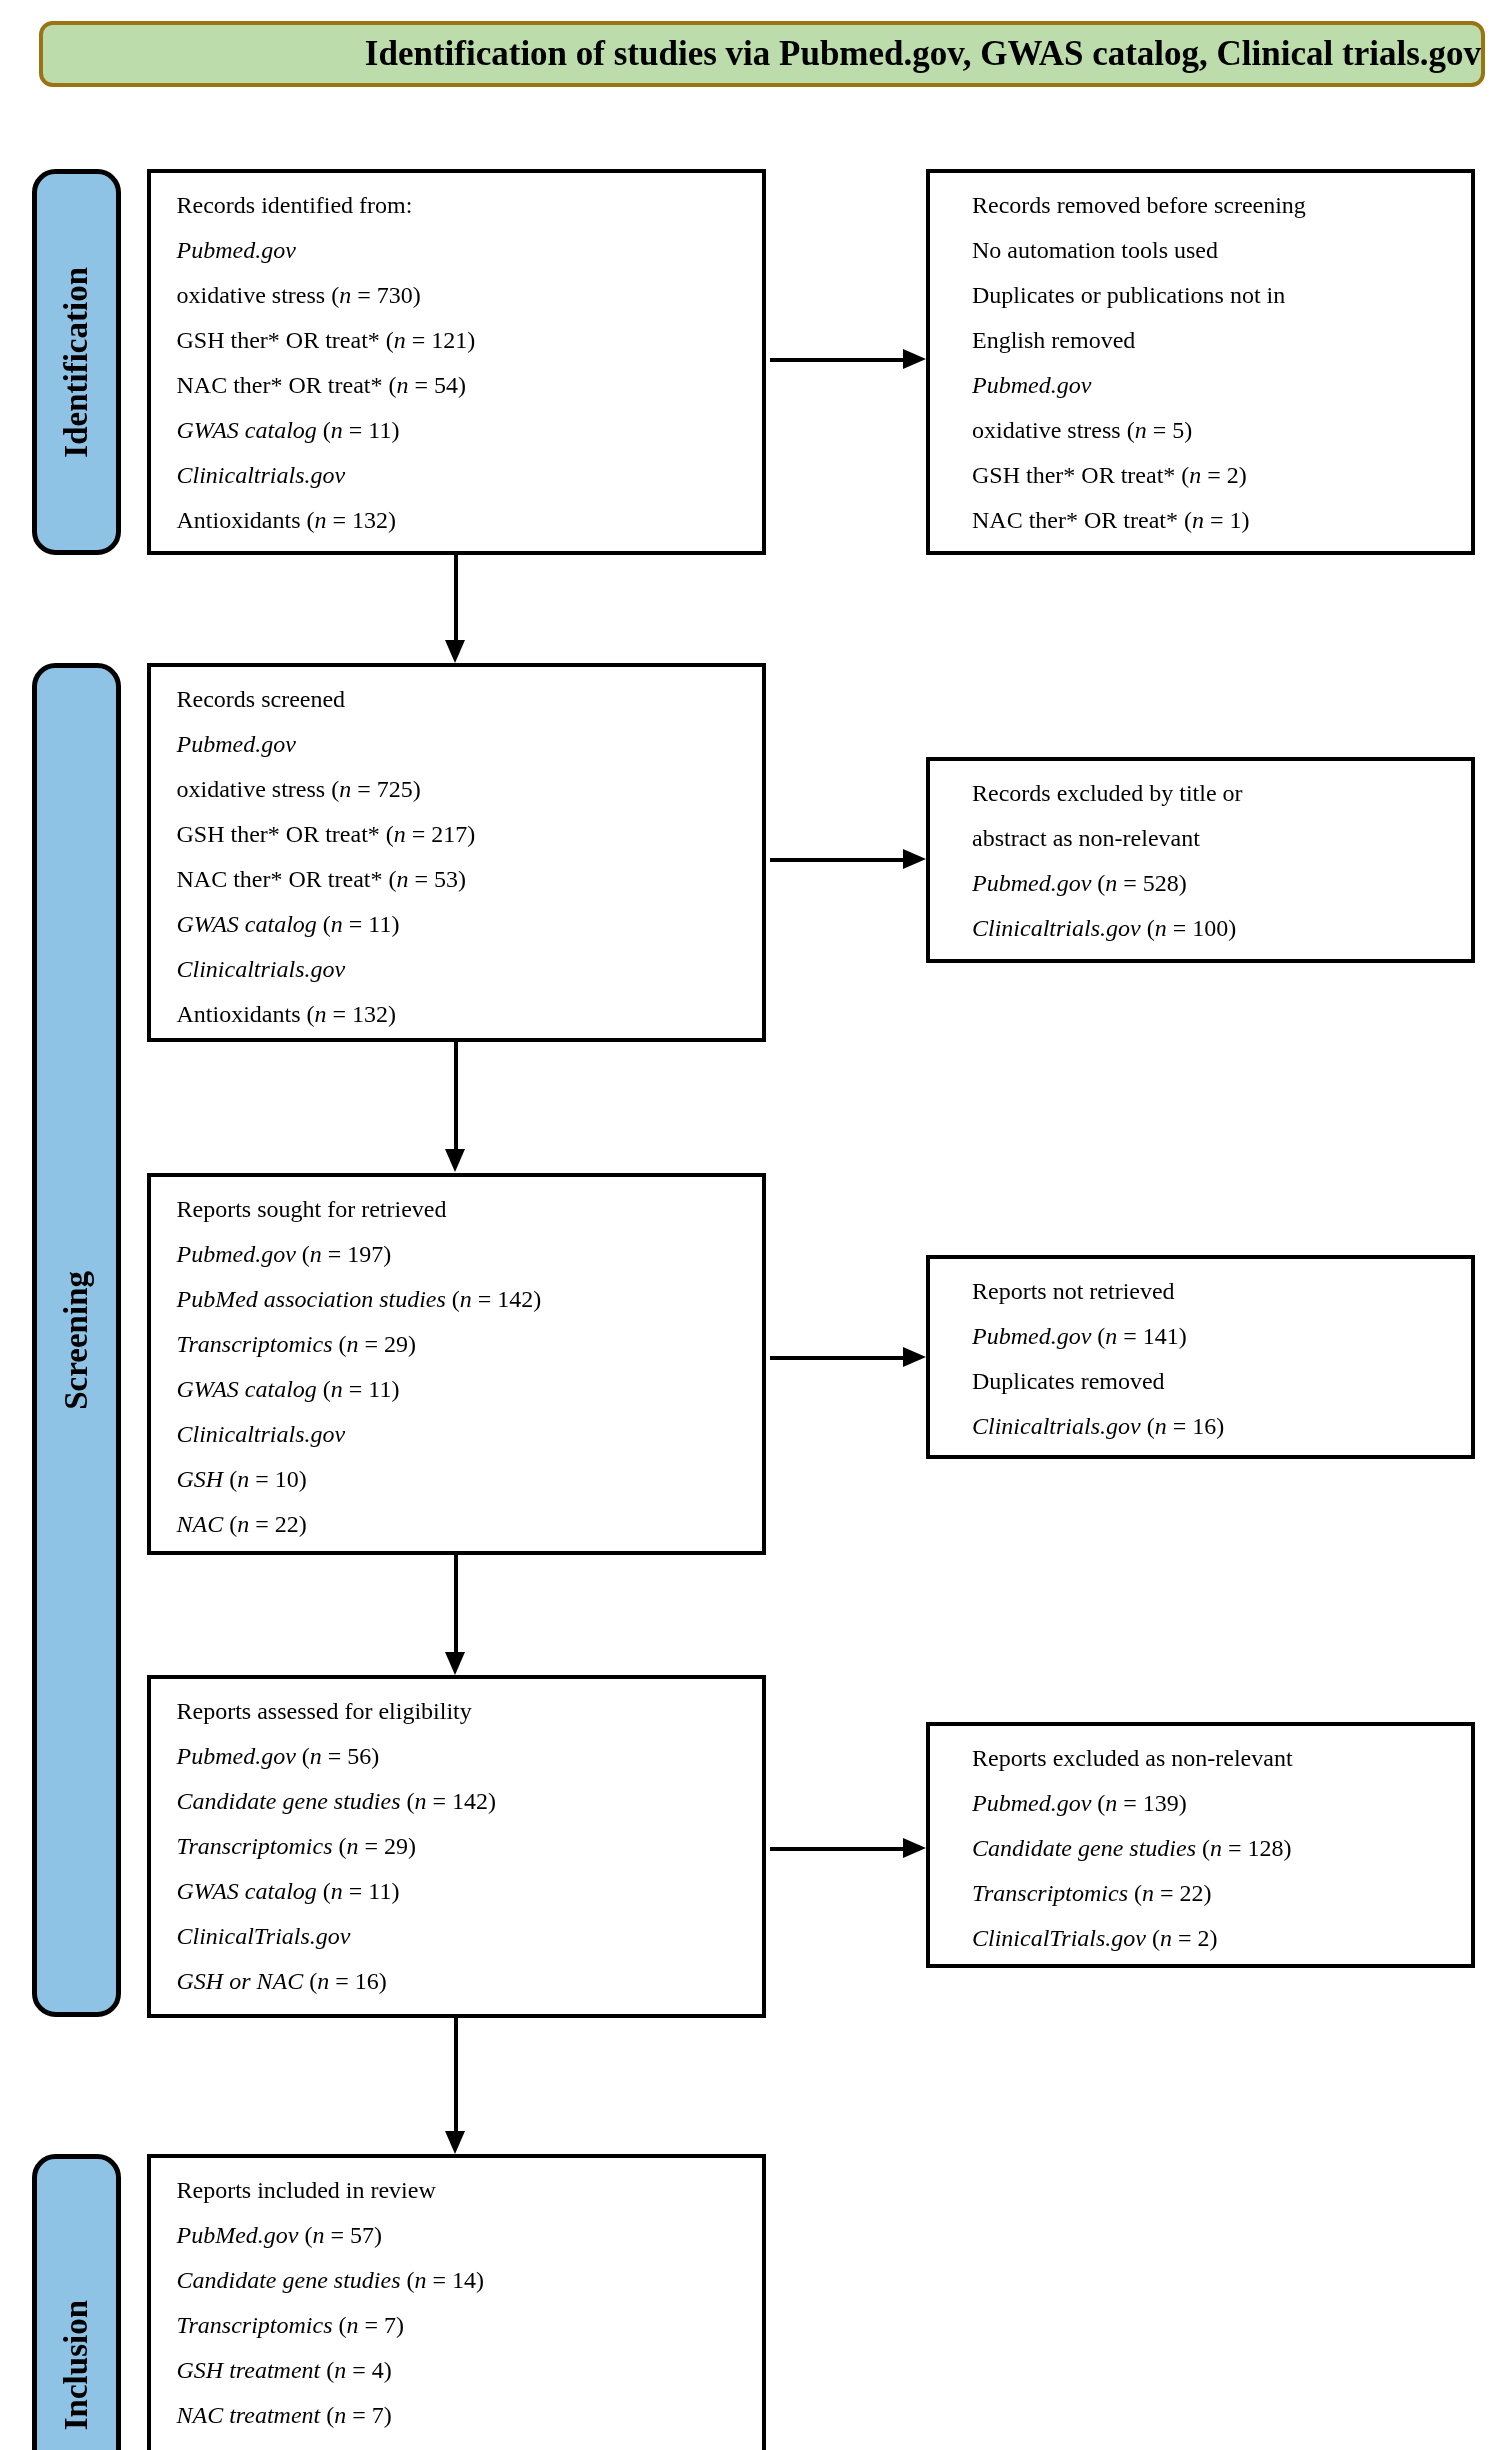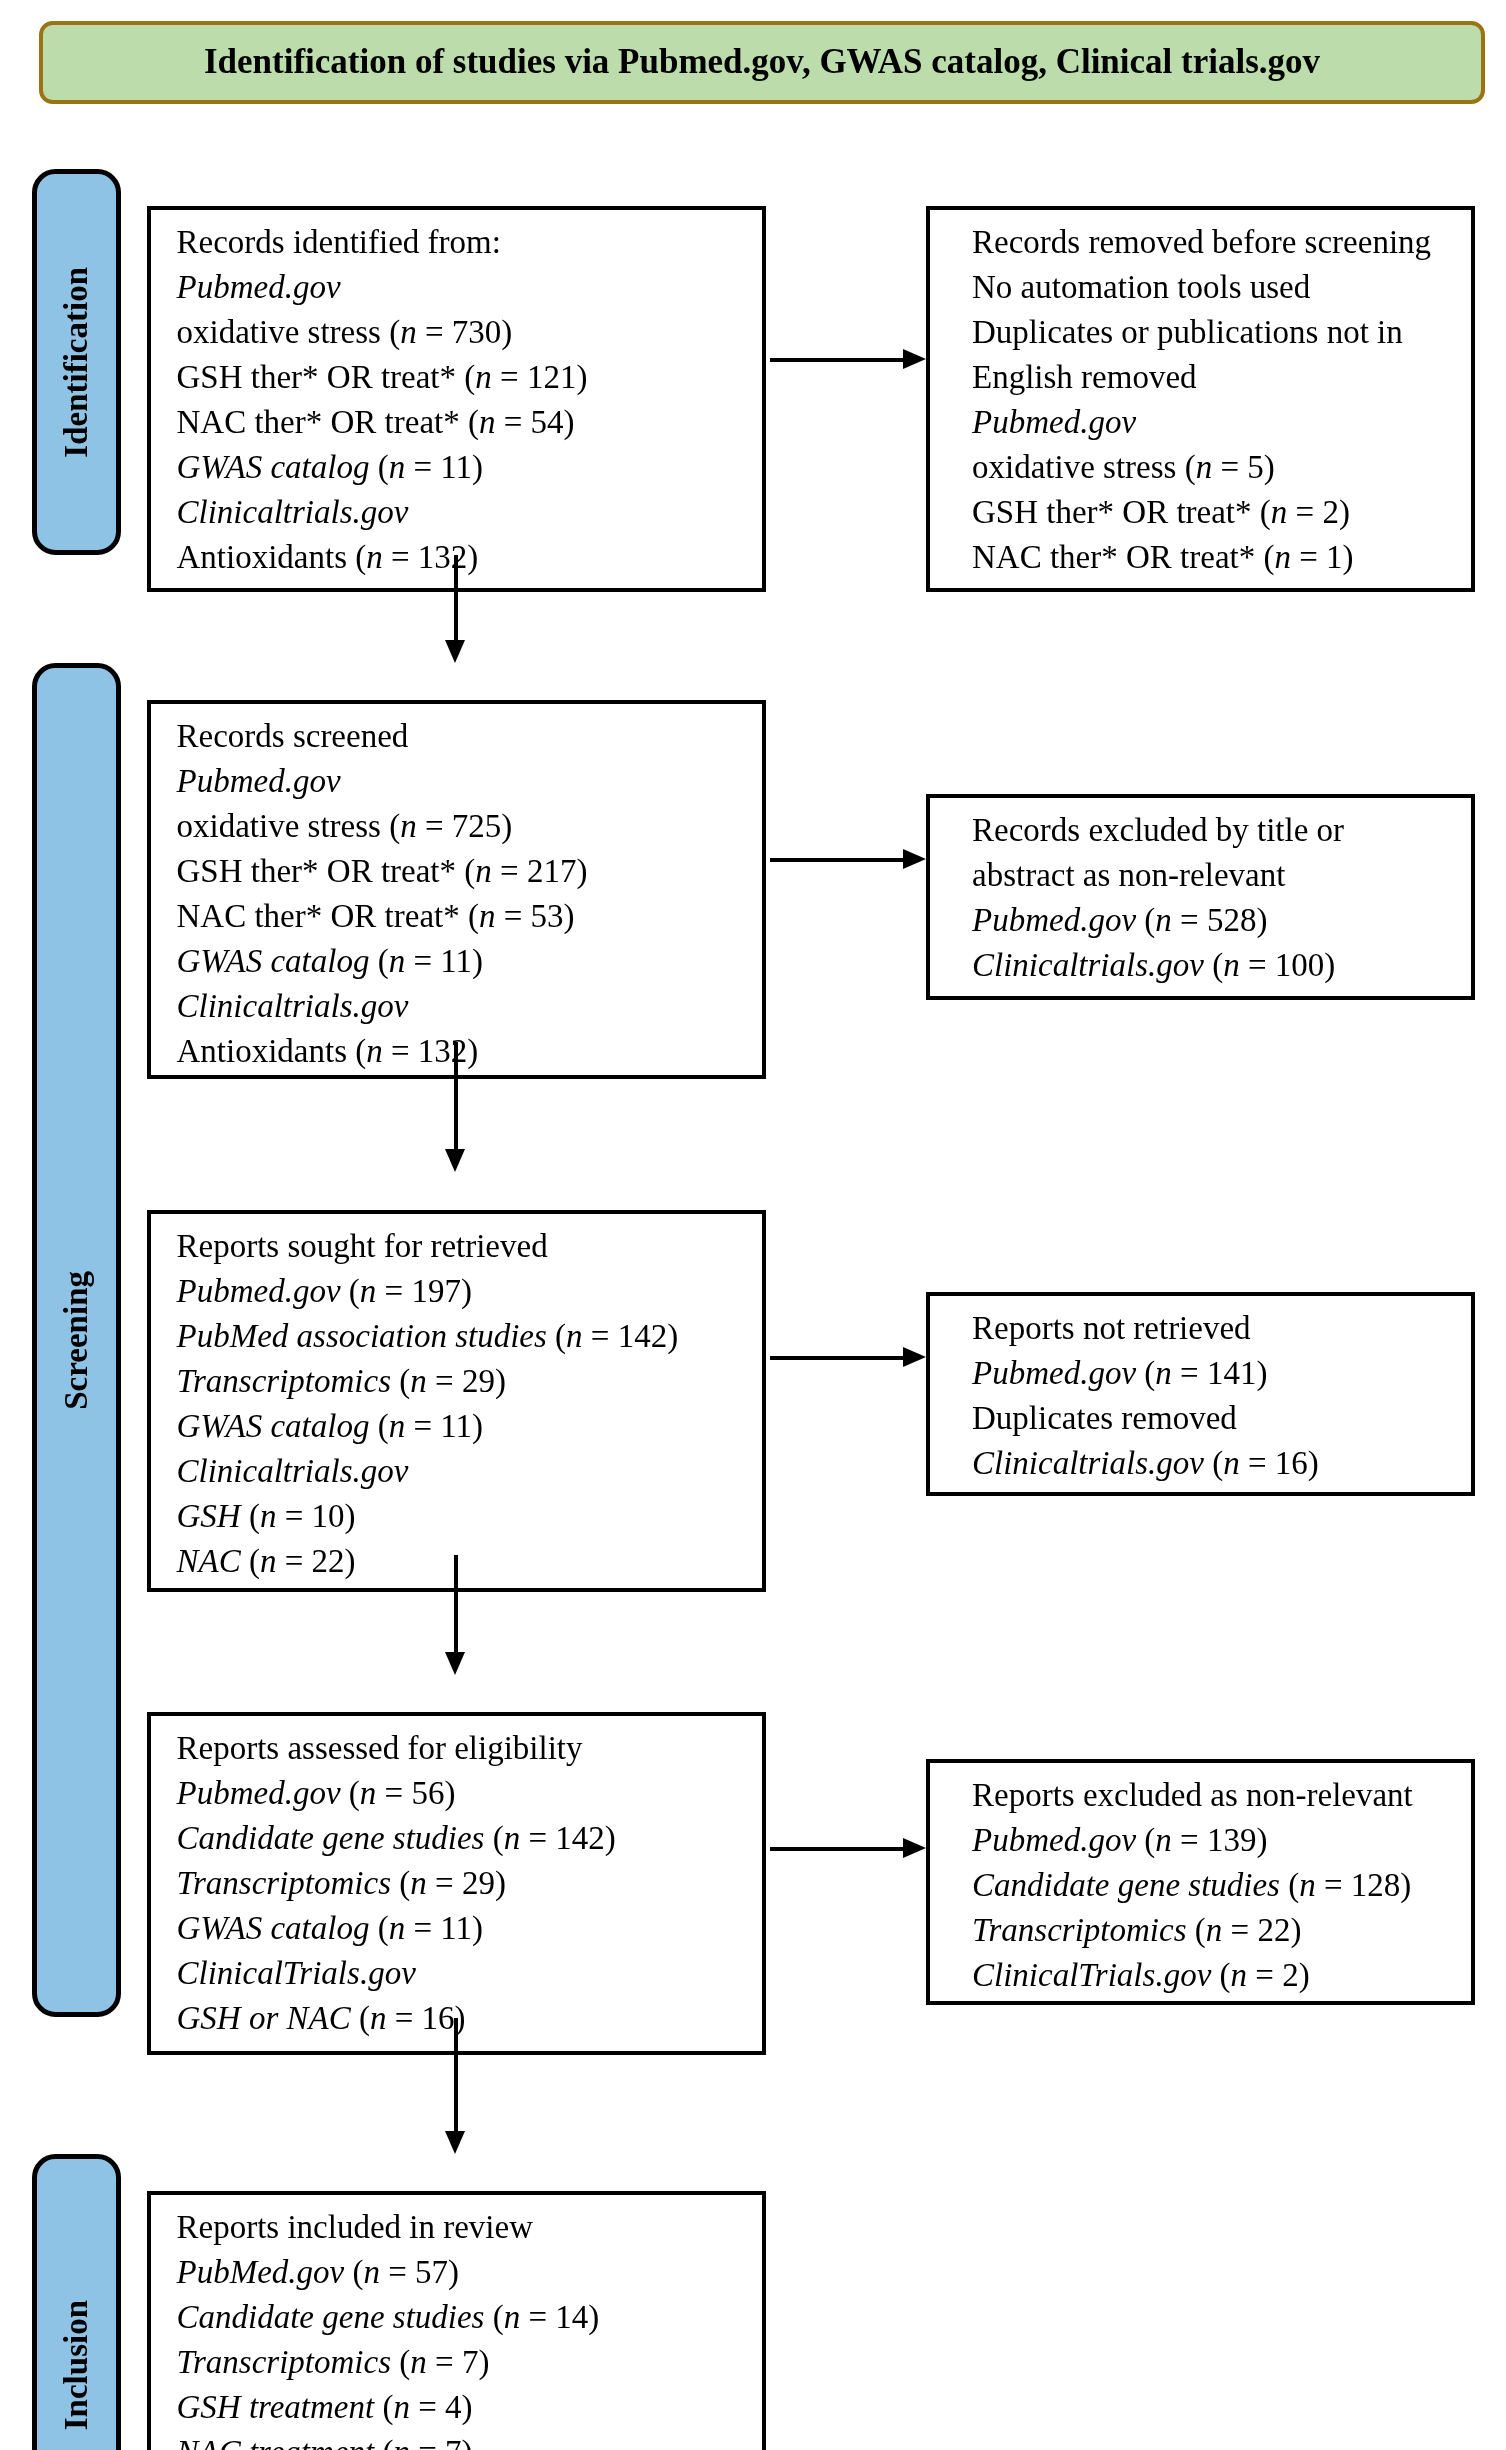--- a/index.html
+++ b/index.html
@@ -5,26 +5,26 @@
   html,body{margin:0;padding:0;background:#ffffff;}
   .page{
     position:relative;
     width:1507px;height:2602px;
     background:#ffffff;
     font-family:"Liberation Serif","DejaVu Serif",serif;
     color:#000;
   }
   
   .banner{
-    position:absolute;left:39px;top:20.6px;width:1446px;height:83px;
+    position:absolute;left:39px;top:20.6px;width:1446px;height:66px;
     box-sizing:border-box;
     background:var(--banner-fill,#bcdcab);
     border:4.4px solid var(--banner-border,#9a7413);
     border-radius:13.7px;
-    display:flex;align-items:center;justify-content:center;
+    display:flex;align-items:center;justify-content:flex-end;
     font-size:35px;font-weight:bold;text-align:center;
   }
   
   .stage{
     position:absolute;left:32px;width:89px;
     box-sizing:border-box;
     background:var(--stage-fill,#8ec3e6);
     border:5.4px solid #000;
     border-radius:23.5px;
     display:flex;align-items:center;justify-content:center;
@@ -35,24 +35,23 @@
     font-size:33px;font-weight:bold;
     white-space:nowrap;
   }
   .stage-identification{top:169px;height:386px;}
   .stage-screening{top:663px;height:1354px;}
   .stage-inclusion{top:2154px;height:422px;}
   
   .fbox{
     position:absolute;box-sizing:border-box;
     background:#fff;border:4.9px solid #000;
-    font-size:33px;line-height:45px;
+    font-size:24px;line-height:45px;
     padding:9.8px 13.7px 4.9px 25.5px;
     overflow:hidden;
-    margin-top:37px;
   }
   .main-col{left:147px;width:619px;}
   .side-col{left:926px;width:549px;padding-left:42px;}
   .box-1{top:169px;height:386px;}
   .box-2{top:663px;height:379px;}
   .box-3{top:1173px;height:382px;}
   .box-4{top:1675px;height:343px;}
   .box-5{top:2154px;height:415px;}
   .rbox-1{top:169px;height:386px;}
   .rbox-2{top:757px;height:206px;}

